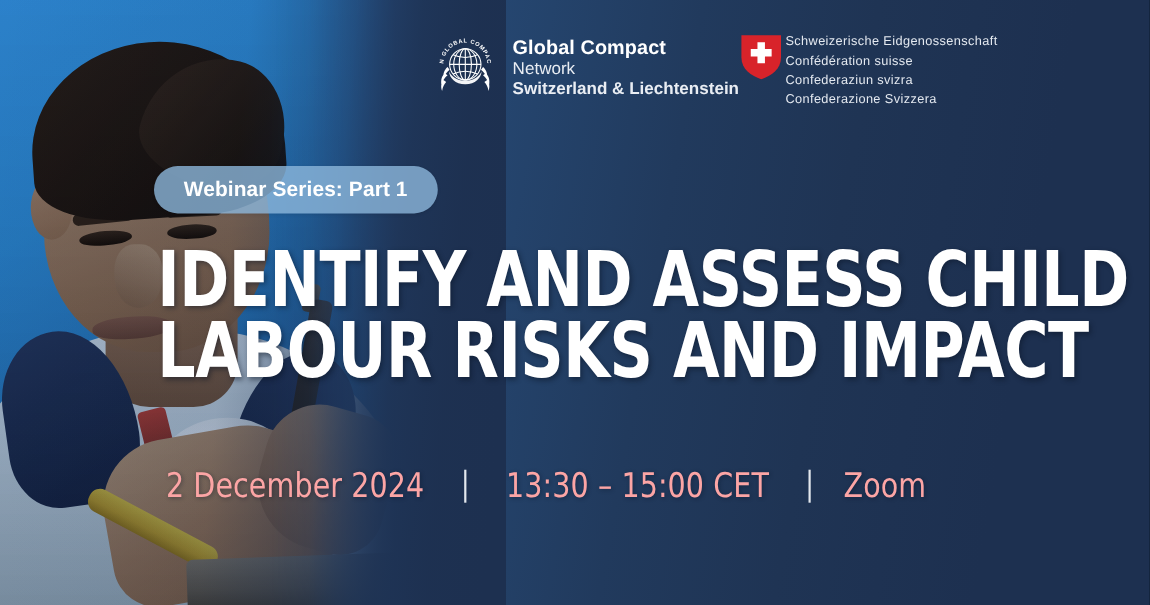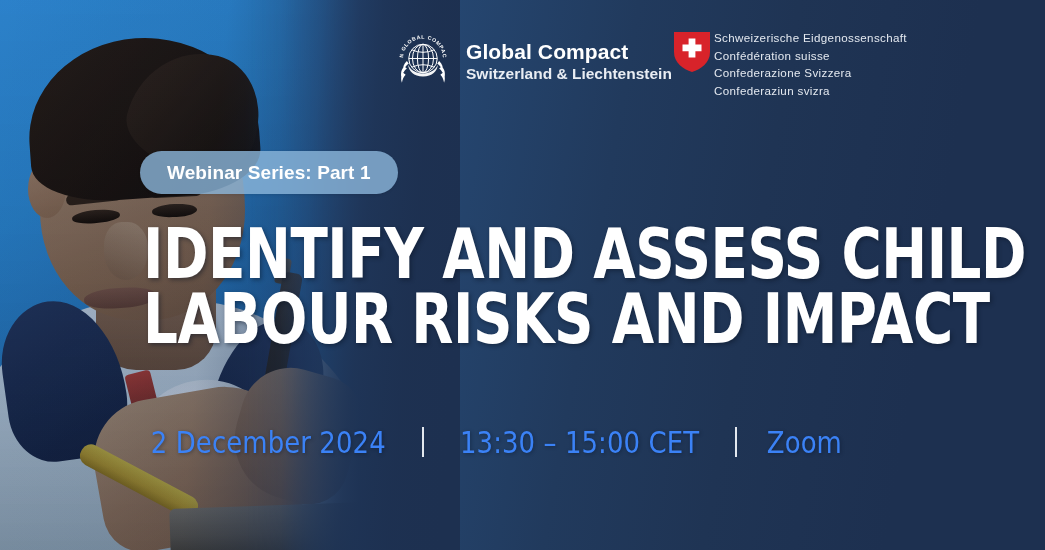--- a/index.html
+++ b/index.html
@@ -227,21 +227,21 @@
   
   .logos { position: absolute; left: 0; top: 0; width: 100%; height: 110px; }
 
   .gc-logo {
     position: absolute;
     left: 392px; top: 30px;
     display: flex; align-items: center; gap: 12px;
   }
   .gc-emblem { width: 62px; height: 62px; flex: none; }
   .gc-text { color: #ffffff; line-height: 1.16; padding-top: 1px; }
-  .gc-text .l1 { font-size: 21px; font-weight: bold; letter-spacing: .1px; }
+  .gc-text .l1 { font-size: 18px; font-weight: bold; letter-spacing: .1px; }
   .gc-text .l2 { font-size: 15.5px; font-weight: normal; color: #e9edf3; }
   .gc-text .l3 { font-size: 15.5px; font-weight: bold; color: #e9edf3; }
 
   .swiss-logo {
     position: absolute;
     left: 672px; top: 29px;
     display: flex; align-items: flex-start; gap: 2px;
   }
   .swiss-shield { width: 40px; height: 44px; flex: none; margin-top: 1px; }
   .swiss-text { color: #e4e9f0; font-size: 11.6px; line-height: 1.52; letter-spacing: .35px; }
@@ -279,21 +279,21 @@
     text-shadow: 2px 2px 5px rgba(8,18,34,.45);
     white-space: nowrap;
   }
   .headline .hl-line { display: block; }
 
   
   .details {
     position: absolute;
     left: 142px; top: 424px;
     display: flex; align-items: center;
-    color: #3b82f6;
+    color: #fca5a5;
     font-family: "Liberation Sans Narrow", "DejaVu Sans Condensed", "Liberation Sans", sans-serif;
     font-size: 31px;
     font-weight: normal;
     letter-spacing: .1px;
     white-space: nowrap;
     text-shadow: 1px 1px 4px rgba(8,18,34,.40);
     text-align: center;
   }
   .details .sep {
     display: inline-block;
@@ -357,34 +357,35 @@
           <path d="M50 70c-13 0-21-7-24-14 1 10 9 19 24 19s23-9 24-19c-3 7-11 14-24 14z" opacity="0.95"></path>
           <path d="M24 50c-5 4-7 11-6 17 2-6 5-10 9-13zM20 59c-5 4-6 11-5 17 2-6 5-11 9-14zM18 69c-4 5-4 11-2 16 1-6 3-10 6-13zM76 50c5 4 7 11 6 17-2-6-5-10-9-13zM80 59c5 4 6 11 5 17-2-6-5-11-9-14zM82 69c4 5 4 11 2 16-1-6-3-10-6-13z"></path>
         </g>
         <path id="gcarc" d="M18 46 A32 32 0 0 1 82 46" fill="none"></path>
         <text font-family="'Liberation Sans', sans-serif" font-size="8.4" font-weight="bold" letter-spacing="1.1" fill="#ffffff">
           <textPath href="#gcarc" startOffset="50%" text-anchor="middle">UN GLOBAL COMPACT</textPath>
         </text>
       </svg>
       <div class="gc-text">
         <div class="l1">Global Compact</div>
+        <div class="l2">Network</div>
         <div class="l3">Switzerland &amp; Liechtenstein</div>
       </div>
     </div>
 
     <div class="swiss-logo">
       <svg class="swiss-shield" viewBox="0 0 40 44">
         <path d="M2 2h36v20c0 11-9 17-18 20C11 39 2 33 2 22V2z" fill="#d8232a"></path>
         <path d="M16.6 8.4h6.8v6.1h6.1v6.8h-6.1v6.1h-6.8v-6.1h-6.1v-6.8h6.1z" fill="#ffffff"></path>
       </svg>
       <div class="swiss-text">
         <div>Schweizerische Eidgenossenschaft</div>
         <div>Confédération suisse</div>
+        <div>Confederaziun svizra</div>
         <div>Confederazione Svizzera</div>
-        <div>Confederaziun svizra</div>
       </div>
     </div>
   </div>
 
   <div class="badge">Webinar Series: Part 1</div>
 
   <div class="headline">
     <span class="hl-line">Identify and Assess Child</span>
     <span class="hl-line">Labour Risks and Impact</span>
   </div>

